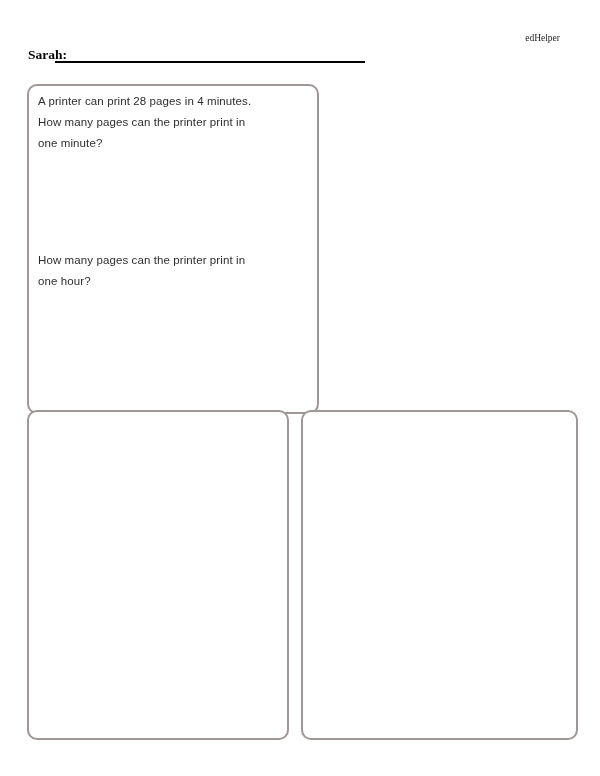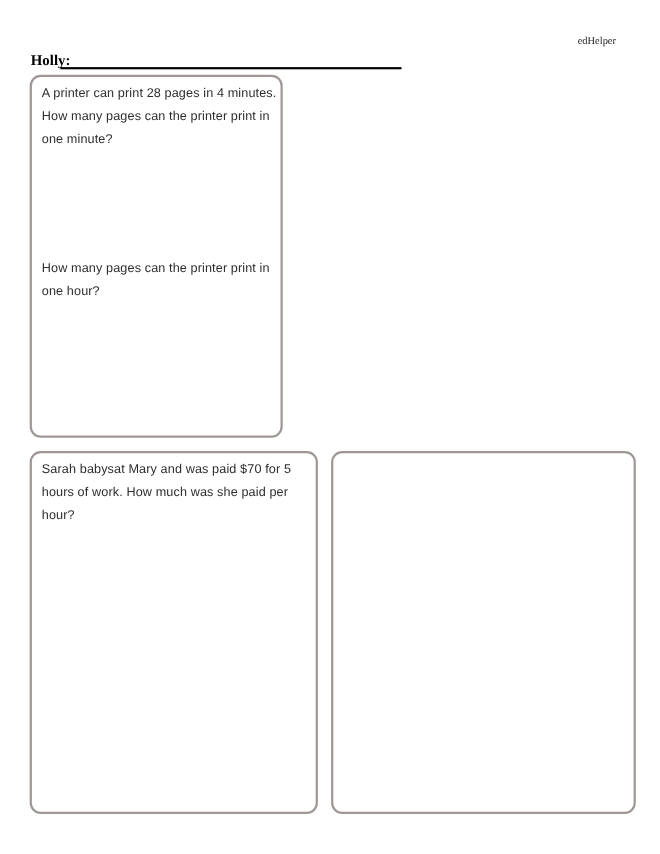--- a/index.html
+++ b/index.html
@@ -40,21 +40,21 @@
     height: 15px;
     border-bottom: 2px solid #000000;
   }
   .card {
     position: absolute;
     border: 2px solid var(--card-border, #9e9795);
     border-radius: 10px;
     background: #ffffff;
     box-sizing: border-box;
   }
-  #card-1 { left: 27px;  top: 68px;  width: 230px; height: 330px; }
+  #card-1 { left: 27px;  top: 84px;  width: 292px; height: 330px; }
   #card-2 { left: 301px; top: 68px;  width: 277px; height: 330px; }
   #card-3 { left: 27px;  top: 410px; width: 262px; height: 330px; }
   #card-4 { left: 301px; top: 410px; width: 277px; height: 330px; }
   .q {
     position: absolute;
     left: 9px;
     right: 4px;
     font-size: 11.5px;
     line-height: 21px;
     letter-spacing: 0.1px;
@@ -66,35 +66,32 @@
   .q-mid-1 { top: 164px; }   
   .q-mid-2 { top: 170px; }   
 </style>
 </head>
 <body>
 
 <div id="page" style="--card-border: #9e9795; --text-ink: #2e2e2e; --ink: #1d1d1d; --page-bg: #ffffff;">
 
   <div id="brand">edHelper</div>
 
-  <div id="name-label">Holly:</div>
+  <div id="name-label">Sarah:</div>
 
   <div id="name-line"></div>
 
   <div id="card-1" class="card">
     <div class="q q-top">A printer can print 28 pages in 4 minutes.
 How many pages can the printer print in
 one minute?</div>
     <div class="q q-mid-1">How many pages can the printer print in
 one hour?</div>
   </div>
 
 
   <div id="card-3" class="card">
-    <div class="q q-top">Sarah babysat Mary and was paid $70 for 5
-hours of work. How much was she paid per
-hour?</div>
   </div>
 
   <div id="card-4" class="card">
   </div>
 
 </div>
 
 </body></html>

